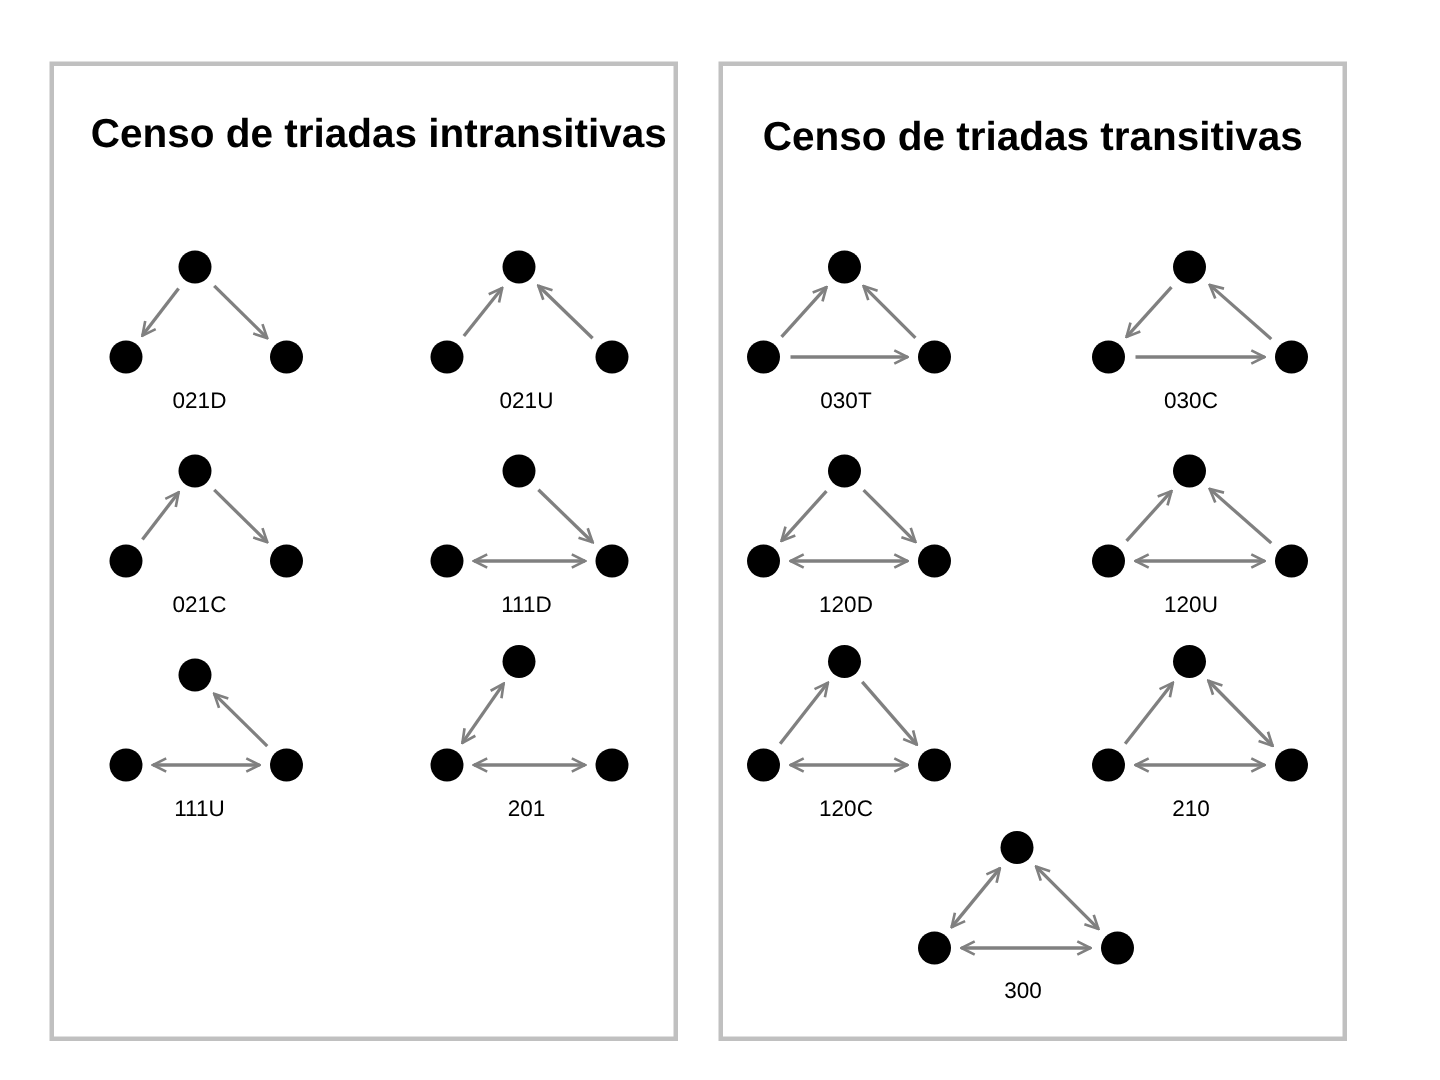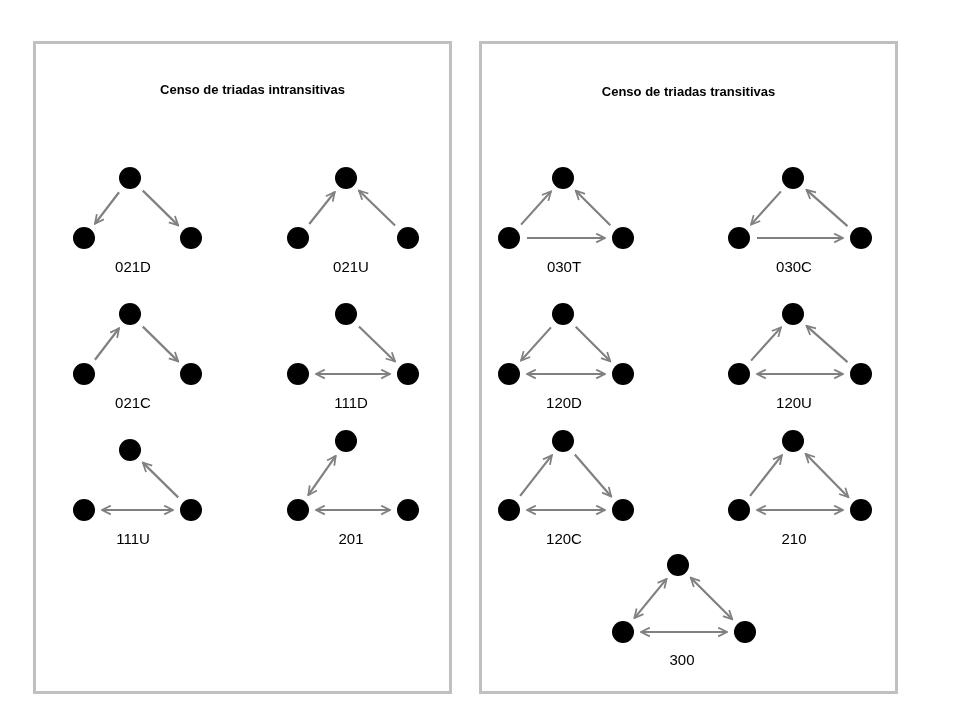--- a/index.html
+++ b/index.html
@@ -2,21 +2,21 @@
 <html><head>
   <meta charset="utf-8">
   <style>
     html, body { margin: 0; padding: 0; background: #ffffff; }
     body { width: 960px; height: 720px; position: relative; overflow: hidden;
            font-family: "Liberation Sans", sans-serif; }
     .panel { position: absolute; box-sizing: border-box; border: 3px solid #c0c0c0; background: #fff; }
     #panel-left { left: 33px; top: 41px; width: 419px; height: 653px; }
     #panel-right { left: 479px; top: 41px; width: 419px; height: 653px; }
     .panel-title { position: absolute; left: 0; right: 0; text-align: center;
-                   font-weight: bold; font-size: 13px; line-height: 27px; color: #000; }
+                   font-weight: bold; font-size: 27px; line-height: 27px; color: #000; }
     #panel-left .panel-title { top: 32px; left: 20px; }
     #panel-right .panel-title { top: 34px; }
     .title-line { display: block; }
     svg.diagram { position: absolute; left: 0; top: 0; }
     .lbl { font-family: "Liberation Sans", sans-serif; font-size: 15px; fill: #000; }
   </style>
 </head>
 <body>
 
 <div class="panel" id="panel-left">

